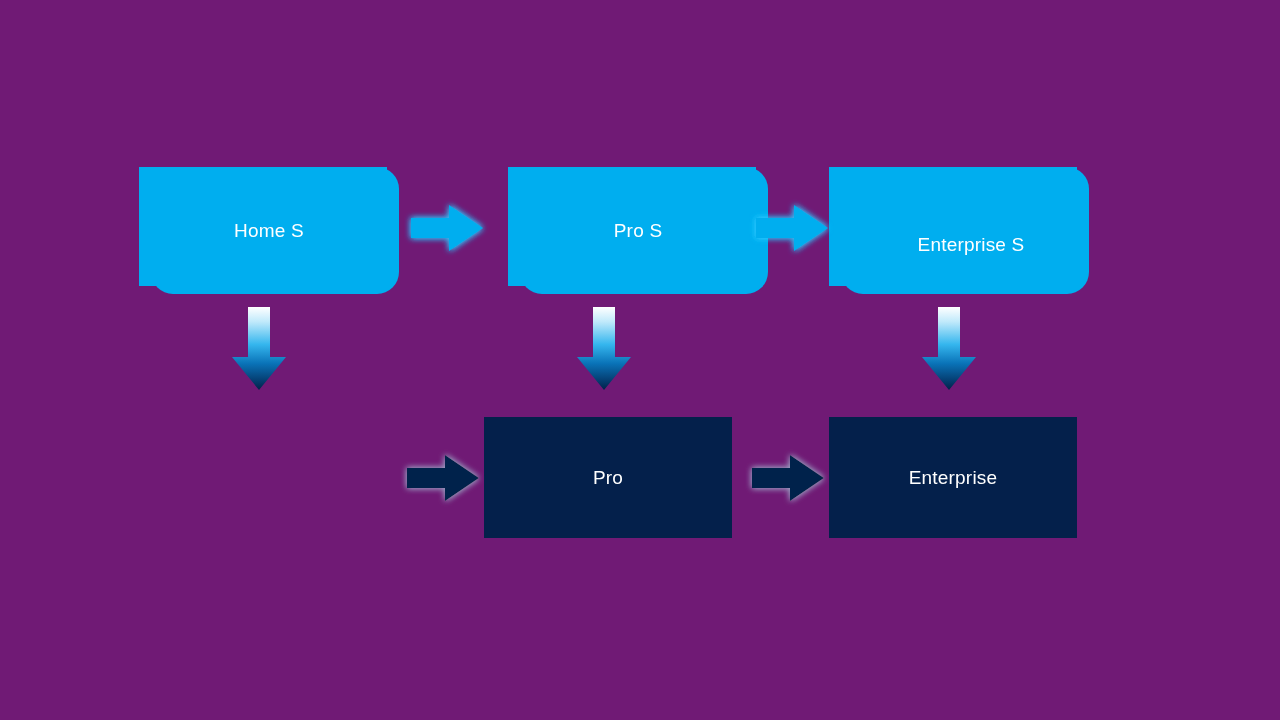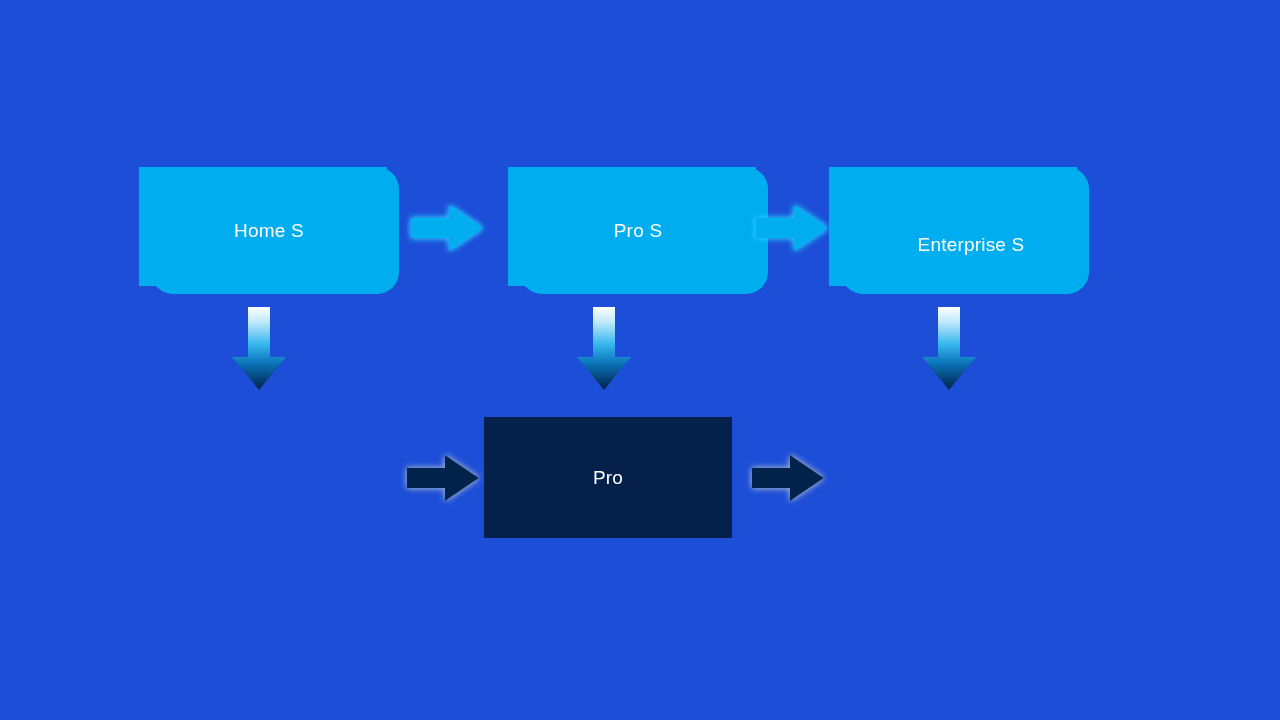--- a/index.html
+++ b/index.html
@@ -11,21 +11,21 @@
   body {
     font-family: "Liberation Sans", sans-serif;
     width: 1280px;
     height: 720px;
     overflow: hidden;
   }
   #canvas {
     position: relative;
     width: 1280px;
     height: 720px;
-    background: #1d4ed8;
+    background: #701a75;
   }
 
   
   .node {
     position: absolute;
     box-sizing: border-box;
     display: flex;
     align-items: center;
     justify-content: center;
   }
@@ -187,20 +187,24 @@
       <polygon points="20,2 42,2 42,52 58,52 31,85 4,52 20,52" fill="url(#vgrad3)"></polygon>
     </svg>
   </div>
 
 
   <div class="node bottom" style="left:484px; top:417px; width:248px; height:121px;">
     <div class="plate-square"></div>
     <span class="node-label">Pro</span>
   </div>
 
+  <div class="node bottom" style="left:829px; top:417px; width:248px; height:121px;">
+    <div class="plate-square"></div>
+    <span class="node-label">Enterprise</span>
+  </div>
 
   <div class="h-arrow" style="left:400px; top:446px; width:88px; height:64px;">
     <svg width="88" height="64" viewBox="0 0 88 64" xmlns="http://www.w3.org/2000/svg">
       <defs>
         <filter id="glowDark1" x="-60%" y="-60%" width="220%" height="220%">
           <feGaussianBlur stdDeviation="3.4" result="b"></feGaussianBlur>
           <feFlood flood-color="#9fb2cc" flood-opacity="0.75" result="c"></feFlood>
           <feComposite in="c" in2="b" operator="in" result="g"></feComposite>
           <feMerge>
             <feMergeNode in="g"></feMergeNode>

